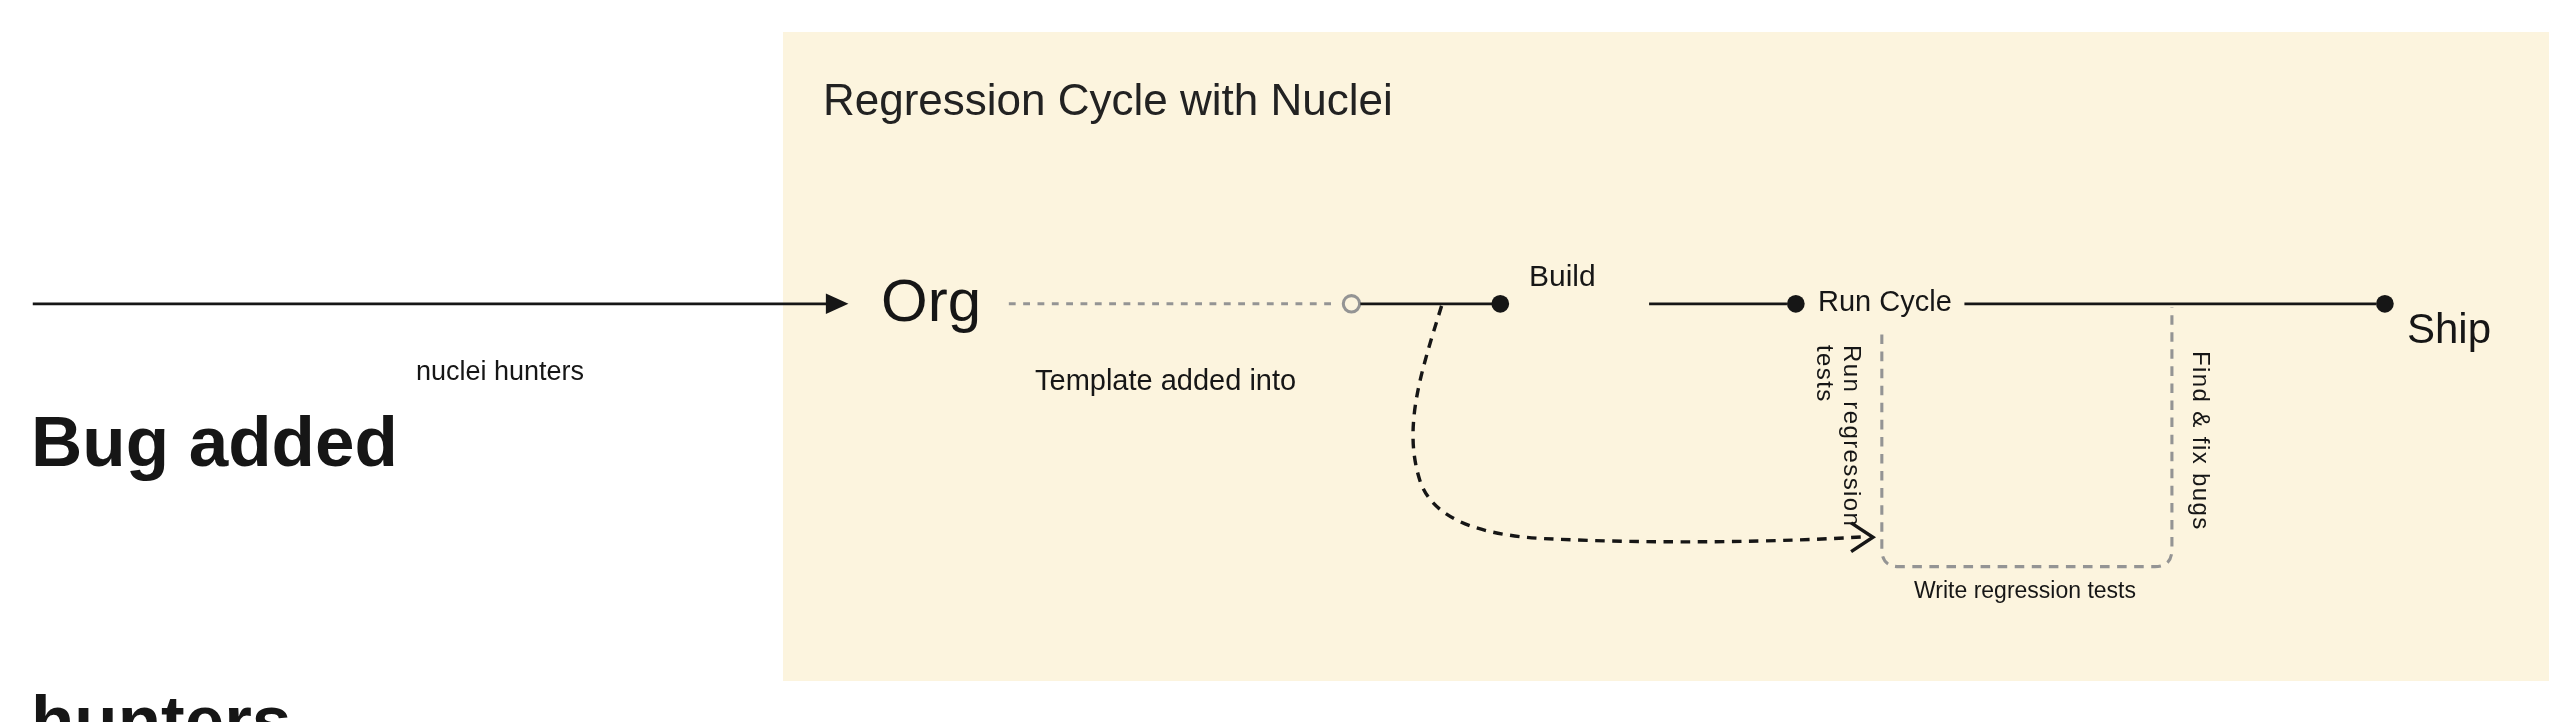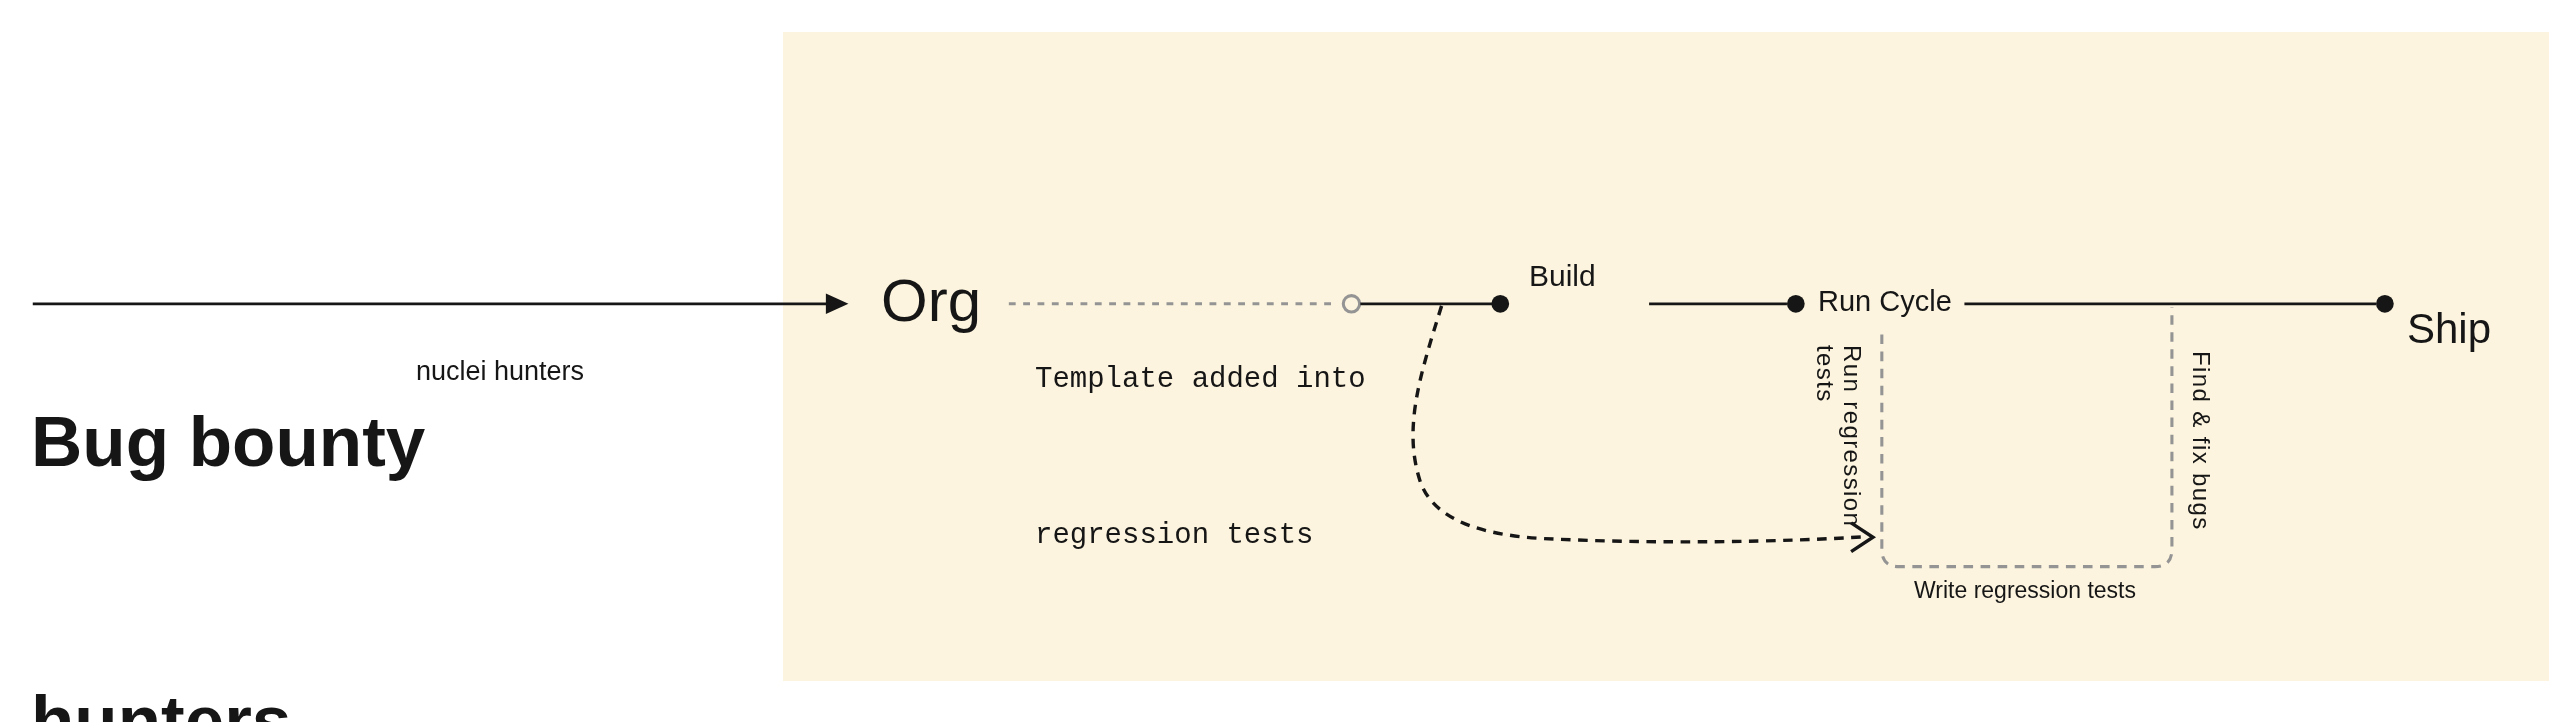--- a/index.html
+++ b/index.html
@@ -32,21 +32,21 @@
     left: 823px; top: 75px;
     font-size: 44px; font-weight: 400; color: #222222;
   }
   .node { font-weight: 400; }
   .node-org   { left: 881px; top: 266px; font-size: 60px; }
   .node-build { left: 1529px; top: 259px; font-size: 30px; }
   .node-runtests { left: 1818px; top: 285px; font-size: 29px; }
   .node-ship  { left: 2407px; top: 281px; font-size: 42px; margin-top: 24px; }
   .template-label {
     left: 1035px; top: 250px;
-    font-size: 29px; line-height: 52px; font-weight: 400; font-family: Liberation Mono, monospace;
+    font-size: 29px; line-height: 52px; font-weight: 400;
   }
   .v-label {
     font-size: 24px; line-height: 27px; font-weight: 400;
     letter-spacing: 1.4px;
     transform: rotate(90deg);
     transform-origin: 0 0;
     white-space: normal;
   }
   .v-run  { left: 1866px; top: 345px; width: 205px; }
   .v-find { left: 2215px; top: 351px; white-space: nowrap; }
@@ -80,37 +80,37 @@
     <line x1="2878" y1="445" x2="3481" y2="445" stroke="#161616" stroke-width="4"></line>
     <circle cx="3494" cy="445" r="13" fill="#161616"></circle>
 
     <path d="M 2112 448 C 2082 545, 2055 625, 2080 703 C 2096 753, 2152 783, 2262 789 C 2425 797, 2612 794, 2736 786" fill="none" stroke="#161616" stroke-width="5" stroke-dasharray="14 11"></path>
     <path d="M 2712 766 L 2744 787 L 2712 808" fill="none" stroke="#161616" stroke-width="5"></path>
 
     <path d="M 2757 490 L 2757 805 Q 2757 830 2782 830 L 3157 830 Q 3182 830 3182 805 L 3182 450" fill="none" stroke="#949494" stroke-width="4.5" stroke-dasharray="14 11"></path>
   </svg>
 
   <div class="abs heading">
-    <div>Bug bounty</div>
+    <div>Bug added</div>
     <div>hunters</div>
   </div>
 
   <div class="abs arrow-label">
     <div>nuclei hunters</div>
   </div>
 
+  <div class="abs panel-title">Regression Cycle with Nuclei</div>
 
   <div class="abs node node-org">Org</div>
   <div class="abs node node-build">Build</div>
   <div class="abs node node-runtests">Run Cycle</div>
   <div class="abs node node-ship">Ship</div>
 
   <div class="abs template-label">
     <div>Template added into</div>
-    <div>regression tests</div>
   </div>
 
   <div class="abs v-label v-run">Run regression tests</div>
 
   <div class="abs v-label v-find">Find &amp; fix bugs</div>
 
   <div class="abs write-label">Write regression tests</div>
 
 </div>
 

